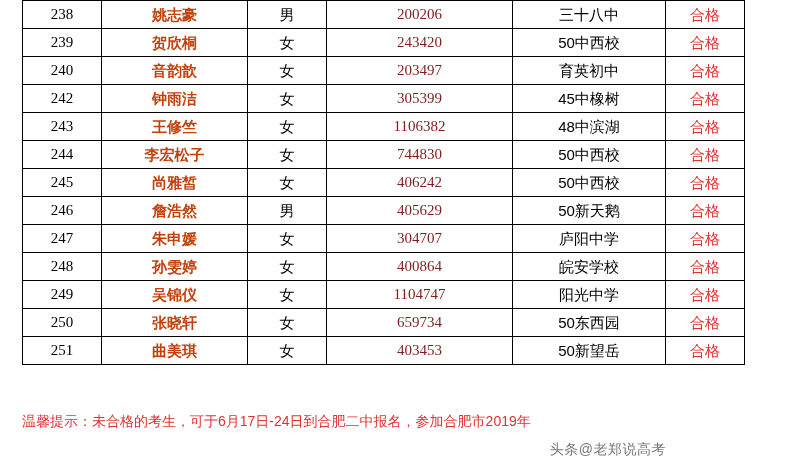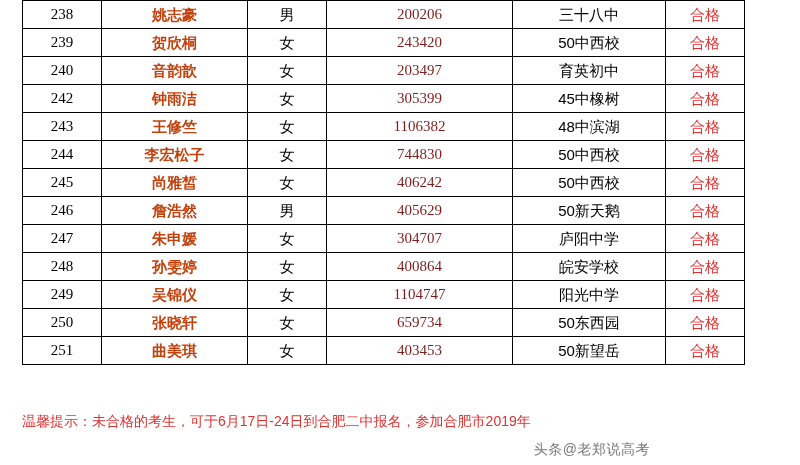--- a/index.html
+++ b/index.html
@@ -57,21 +57,21 @@
   }
   .notice .body {
     color: #e03030;
   }
   .notice .line2 {
     display: block;
     text-indent: 28px;
   }
   .watermark {
     position: absolute;
-    right: 26px;
+    right: 10px;
     bottom: 6px;
     font-size: 14px;
     color: #777777;
     letter-spacing: 0.5px;
   }
 </style>
 </head>
 <body>
 
 <div id="sheet">

